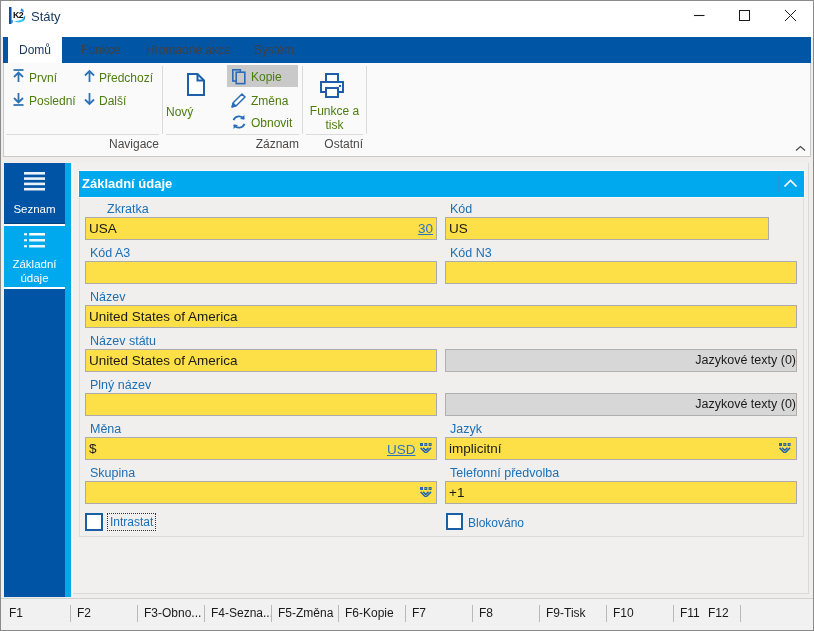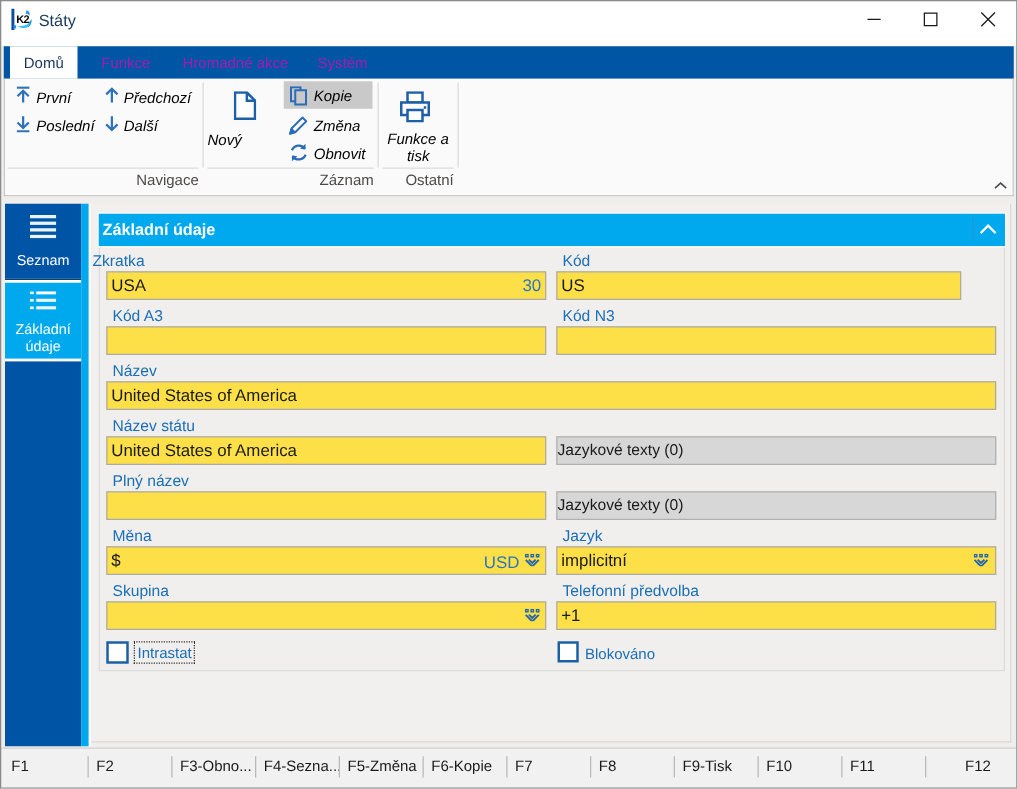--- a/index.html
+++ b/index.html
@@ -5,43 +5,43 @@
 * { margin:0; padding:0; box-sizing:border-box; }
 html,body { width:814px; height:631px; overflow:hidden; }
 body { font-family:"Liberation Sans",sans-serif; position:relative; background:#efeeed; font-size:12px; color:#1a1a1a; }
 .a { position:absolute; }
 
 #winborder { left:0; top:0; width:814px; height:631px; border:1px solid #8a8a8a; z-index:50; pointer-events:none; }
 #titlebar { left:1px; top:1px; width:812px; height:36px; background:#ffffff; }
 #title { left:31px; top:9px; font-size:13px; color:#16375c; }
 
 #tabbar { left:3px; top:37px; width:808px; height:26px; background:#0055a5; }
-.tab { color:#a21caf; font-size:12px; top:43px; }
+.tab { color:#404040; font-size:12px; top:43px; }
 #tabactive { left:8px; top:37px; width:54px; height:26px; background:#ffffff; color:#17365d; text-align:center; line-height:26px; font-size:12px; }
 
 #ribbon { left:3px; top:63px; width:808px; height:94px; background:#fafafa; border:1px solid #c9c9c9; border-top:none; }
 .vsep { width:1px; background:#dadada; top:66px; height:68px; }
 .glinesep { height:1px; background:#dcdcdc; top:134px; }
 .glabel { top:137px; font-size:12px; color:#4c4a48; text-align:right; }
-.rbtxt { font-size:12px; color:#000000;font-style:italic; }
+.rbtxt { font-size:12px; color:#4d7c0f; }
 
 #side1 { left:4px; top:163px; width:61px; height:60px; background:#0054a5; }
 #side2 { left:4px; top:226px; width:61px; height:61px; background:#00a8ee; }
 #side3 { left:4px; top:289px; width:61px; height:308px; background:#0054a5; }
 #stripe { left:65px; top:163px; width:6px; height:434px; background:#00a8ee; }
 #stripegap { left:71px; top:163px; width:2px; height:434px; background:#fbfaf8; }
 .sidetxt { width:61px; text-align:center; color:#ffffff; font-size:11.5px; }
 
 #contentbox { left:73px; top:163px; width:736px; height:431px; background:#f1f0ef; border-right:1px solid #d9d9d9; border-bottom:1px solid #d9d9d9; }
 #panelhdr { left:79px; top:171px; width:725px; height:26px; background:#00a8ee; color:#ffffff; font-weight:bold; font-size:13px; line-height:26px; padding-left:3px; }
 #panelbody { left:79px; top:198px; width:725px; height:339px; background:#f0efee; border:1px solid #dcdcdc; border-top:none; }
 .flabel { font-size:12.5px; color:#1b6fb5; height:14px; }
 .finput { height:23px; background:#fde047; border:1px solid #ababab; font-size:13.5px; color:#1a1a1a; line-height:21.5px; padding:0 3px; white-space:nowrap; overflow:hidden; }
-.fbtn { height:23px; background:#d7d7d7; border:1px solid #b0b0b0; font-size:12.5px; color:#1a1a1a; line-height:21px; text-align:left; }
-.blue { color:#2e74c0; }
+.fbtn { height:23px; background:#d7d7d7; border:1px solid #b0b0b0; font-size:12.5px; color:#1a1a1a; line-height:21px; text-align:right; }
+.blue { color:#2e74c0;text-decoration:underline; }
 .ckbox { width:18px; height:18px; background:#fff; border:2px solid #1a5fa3; }
 .cklab { font-size:12px; color:#1b6fb5; }
 
 #statusbar { left:1px; top:598px; width:812px; height:32px; background:#f1f1f1; border-top:1px solid #d0d0d0; }
 .scell { top:606px; font-size:12px; color:#1a1a1a; }
 .ssep { top:605px; width:1px; height:17px; background:#b9b9b9; }
 .dd { width:13px; height:10px; }
 </style>
 </head>
 <body>
@@ -181,21 +181,21 @@
 <div class="a" style="left:79px;top:170px;width:725px;height:1px;background:#fdfcfb"></div>
 <div class="a" style="left:78px;top:170px;width:1px;height:28px;background:#fdfcfb"></div>
 <div class="a" style="left:804px;top:170px;width:1px;height:28px;background:#fdfcfb"></div>
 <div class="a" id="panelhdr">Základní údaje</div>
 <div class="a" style="left:79px;top:197px;width:725px;height:1px;background:#fdfcfb"></div>
 <div class="a" style="left:778px;top:174px;width:1px;height:19px;background:#2496d6"></div>
 <svg class="a" style="left:783px;top:179px" width="15" height="9">
     <path d="M1.5 7.5 L7.5 1.5 L13.5 7.5" fill="none" stroke="#ffffff" stroke-width="1.7"></path>
   </svg>
 
-<div class="a flabel" style="left:74px;top:202px">Zkratka</div>
+<div class="a flabel" style="left:107px;top:202px">Zkratka</div>
 <div class="a flabel" style="left:450px;top:202px">Kód</div>
 <div class="a finput" style="left:85px;top:217px;width:352px">USA<span class="blue" style="float:right">30</span></div>
 <div class="a finput" style="left:445px;top:217px;width:324px">US</div>
 <div class="a flabel" style="left:90px;top:246px">Kód A3</div>
 <div class="a flabel" style="left:450px;top:246px">Kód N3</div>
 <div class="a finput" style="left:85px;top:261px;width:352px"></div>
 <div class="a finput" style="left:445px;top:261px;width:352px"></div>
 <div class="a flabel" style="left:90px;top:290px">Název</div>
 <div class="a finput" style="left:85px;top:305px;width:712px">United States of America</div>
 <div class="a flabel" style="left:90px;top:334px">Název státu</div>
@@ -233,21 +233,21 @@
 <div class="a scell" style="left:77px">F2</div>
 <div class="a scell" style="left:144px">F3-Obno...</div>
 <div class="a scell" style="left:211px">F4-Sezna...</div>
 <div class="a scell" style="left:278px">F5-Změna</div>
 <div class="a scell" style="left:345px">F6-Kopie</div>
 <div class="a scell" style="left:412px">F7</div>
 <div class="a scell" style="left:479px">F8</div>
 <div class="a scell" style="left:546px">F9-Tisk</div>
 <div class="a scell" style="left:613px">F10</div>
 <div class="a scell" style="left:680px">F11</div>
-<div class="a scell" style="left:772px">F12</div>
+<div class="a scell" style="left:708px">F12</div>
 <div class="a ssep" style="left:70px"></div>
 <div class="a ssep" style="left:137px"></div>
 <div class="a ssep" style="left:204px"></div>
 <div class="a ssep" style="left:271px"></div>
 <div class="a ssep" style="left:338px"></div>
 <div class="a ssep" style="left:405px"></div>
 <div class="a ssep" style="left:472px"></div>
 <div class="a ssep" style="left:539px"></div>
 <div class="a ssep" style="left:606px"></div>
 <div class="a ssep" style="left:673px"></div>

